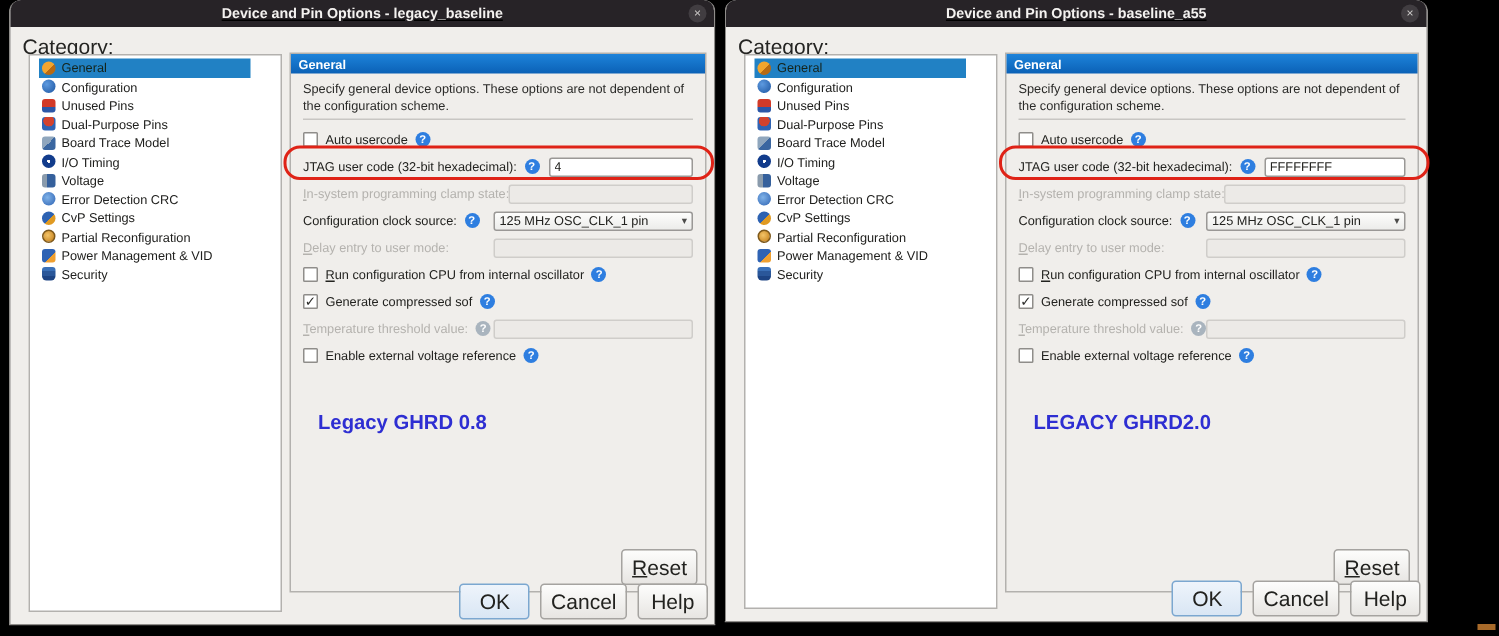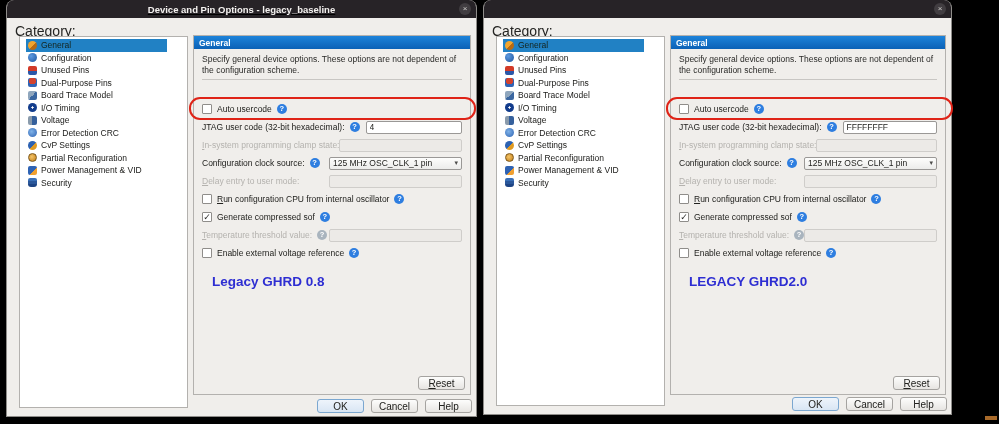--- a/index.html
+++ b/index.html
@@ -40,21 +40,21 @@
   .ci11 { background:linear-gradient(180deg,#3a70b8 33%,#2a579a 33%,#2a579a 66%,#1d4484 66%); border-radius:2px 2px 3px 3px; }
 
   .panel { position:absolute; left:186px; top:35px; right:5px; height:360px;
            border:1px solid #b3b1ae; background:#f0eeeb; }
   .phead { height:13px; background:linear-gradient(180deg,#1d83da,#0b61b6); color:#fff;
            font-size:8.5px; font-weight:bold; padding-left:5px; display:flex; align-items:center; }
   .pdesc { margin:5px 8px 2px; font-size:8.5px; line-height:10.5px; color:#2a2a28; max-width:270px; }
   .psep  { height:1px; background:#c8c6c3; margin:4px 8px 3px; }
 
   .frow { display:flex; align-items:center; height:18px; margin:0 8px; font-size:8.5px; color:#22221f; }
-  .frow.first { margin-top:20px; }
+  .frow.first { margin-top:4px; }
   .flabel { white-space:nowrap; }
   .dim { color:#b4b2ae; }
   .u-first::first-letter { text-decoration:underline; }
 
   .cb { width:10px; height:10px; border:1px solid #8f8d8a; background:#fff; border-radius:1px;
         margin-right:5px; flex:0 0 auto; font-size:9px; line-height:9px; text-align:center;
         color:#2d2d2b; cursor:pointer; }
   .help { width:10px; height:10px; border-radius:50%; background:#2e7ee0; color:#fff;
           font-size:7.5px; font-weight:bold; line-height:10px; text-align:center;
           margin-left:5px; flex:0 0 auto; cursor:pointer; }
@@ -69,22 +69,22 @@
            border-radius:2px; display:flex; align-items:center; font-size:8.5px; padding:0 3px;
            color:#22221f; cursor:pointer;justify-content:center; }
   .combo .arrow { margin-left:auto; font-size:7px; color:#4c4c4a; }
 
   .red-ellipse { position:absolute; left:-5px; top:61px; width:287px; height:23px;
                  border:2px solid #df2317; border-radius:11px; pointer-events:none; z-index:5; }
 
   .annotation { position:absolute; left:18px; top:238px; font-size:13.5px; font-weight:bold;
                 color:#2e2ed2; white-space:nowrap; }
 
-  .btn { height:14px; min-width:47px; border:1px solid #a5a3a0; border-radius:3px;
-         background:linear-gradient(180deg,#fdfdfc,#e7e5e2); font-size:10px; color:#22221f;
+  .btn { height:24px; min-width:47px; border:1px solid #a5a3a0; border-radius:3px;
+         background:linear-gradient(180deg,#fdfdfc,#e7e5e2); font-size:14px; color:#22221f;
          font-family:inherit; cursor:pointer; padding:0 6px; }
   .btn span { display:block; }
   .btn.default { background:linear-gradient(180deg,#eef4fb,#d9e6f4); border-color:#7ba7d0; }
   .reset-btn { position:absolute; right:5px; bottom:4px; }
   .btnrow { position:absolute; right:4px; bottom:3px; display:flex; gap:7px; }
 
   .desktop-artifact { position:absolute; right:2px; bottom:4px; width:12px; height:4px;
                       background:#a86a2a; }
 </style>
 </head>
@@ -216,20 +216,21 @@
         <span>Cancel</span>
       </button>
     <button class="btn">
         <span>Help</span>
       </button>
   </div>
 </div>
 
 <div class="dialog" id="dlg1">
   <div class="titlebar">
+    <span class="title">Device and Pin Options - baseline_a55</span>
     <span class="close">×</span>
   </div>
 
   <div class="cat-label">Category:</div>
 
   <div class="catlist">
     <div class="cat-item selected">
         <span class="cicon ci0"></span>
         <span>General</span>
       </div>

